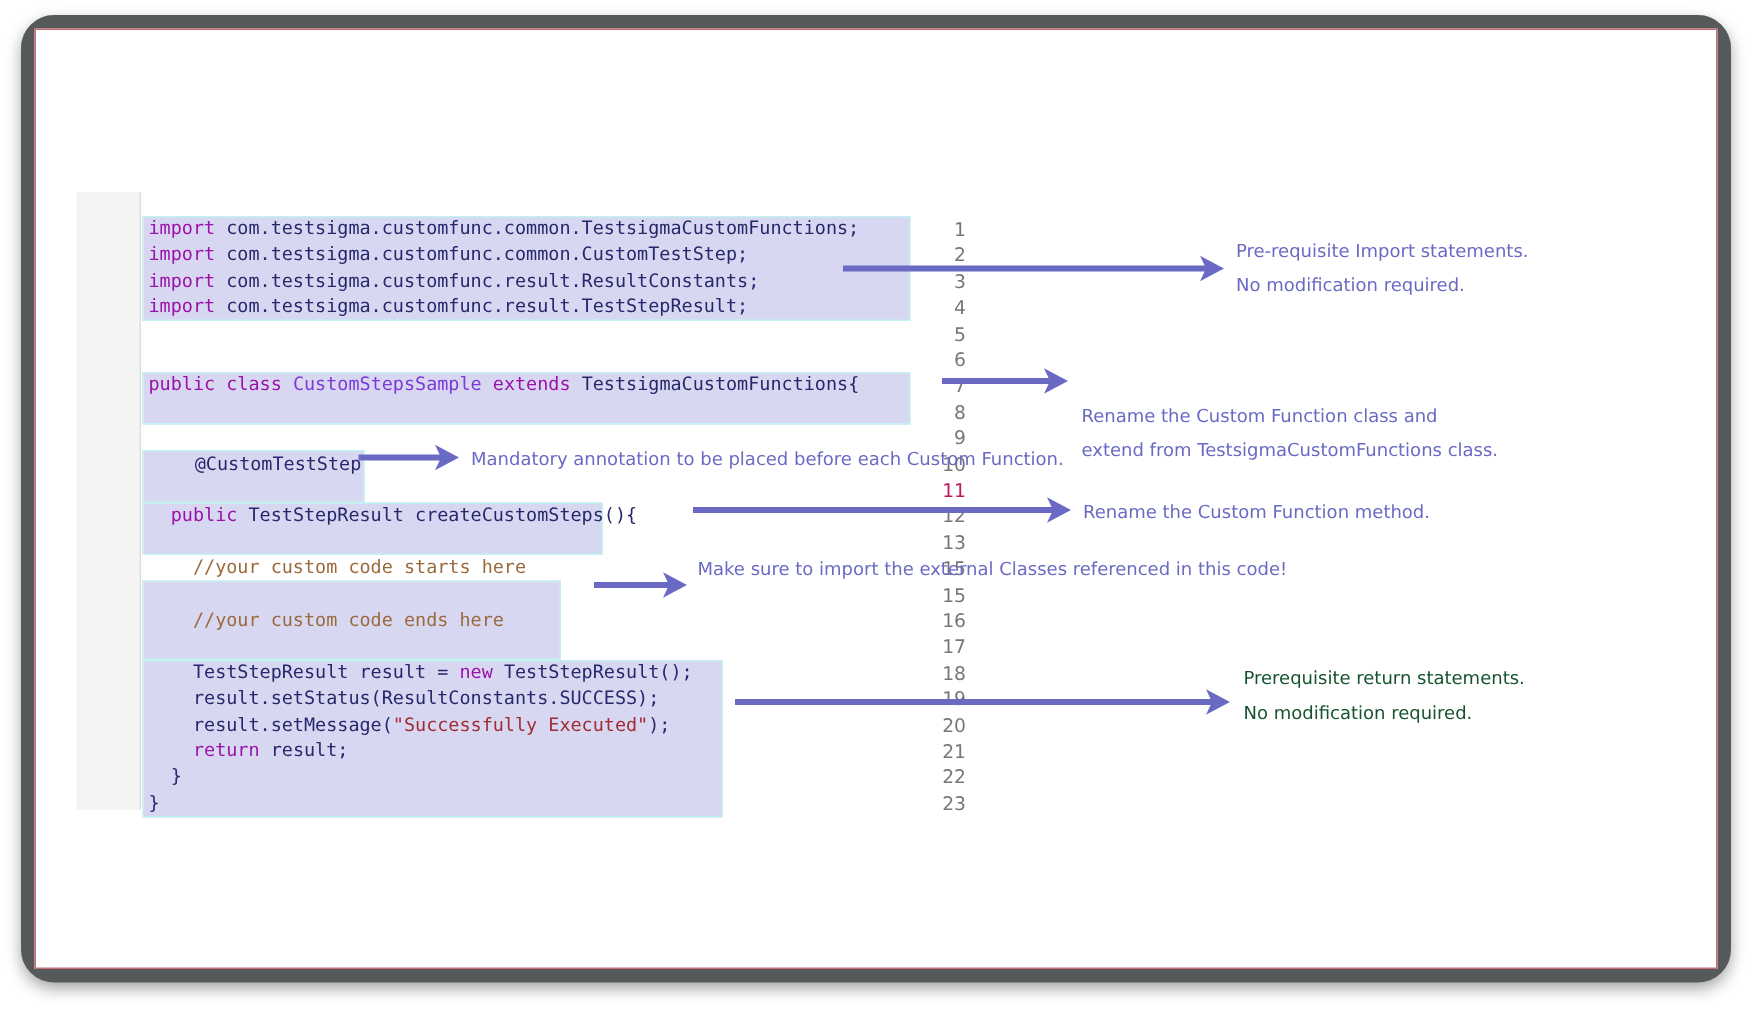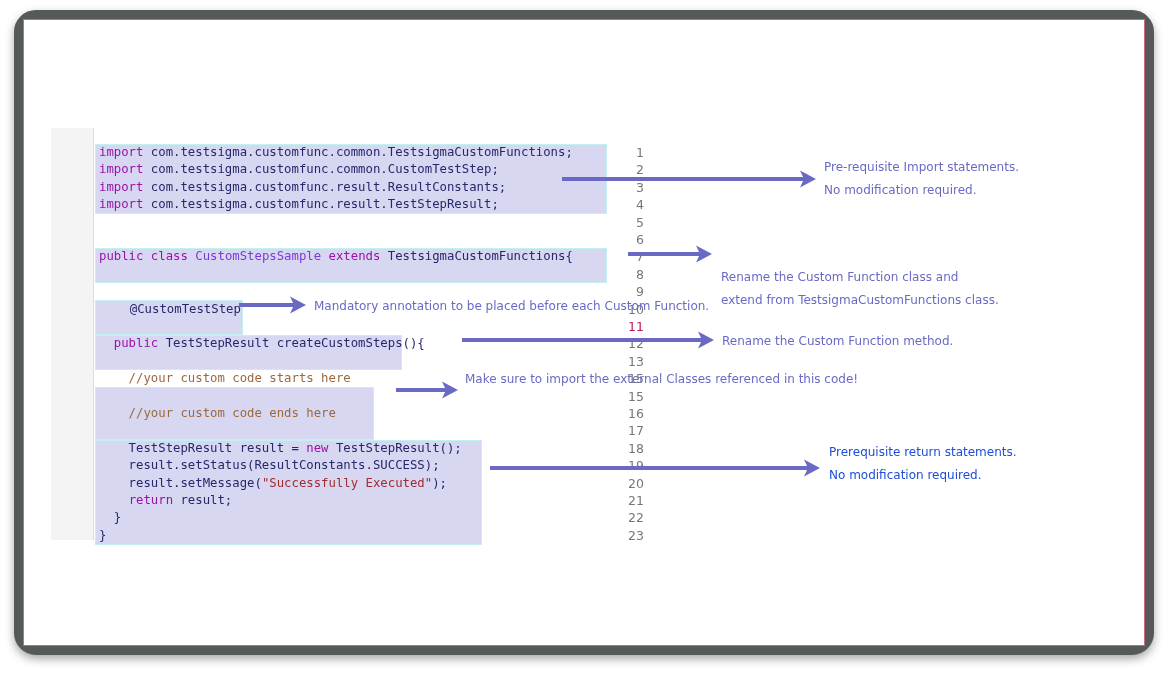--- a/index.html
+++ b/index.html
@@ -225,17 +225,17 @@
           <line x1="14" y1="14" x2="333" y2="14" stroke="#6a6ac4" stroke-width="4"></line>
           <polygon points="328,5.5 344,14 328,22.5 332,14" fill="#6a6ac4"></polygon>
         </svg>
       </div>
     <div id="annotations-layer">
         <div class="annotation" style="left: 800px; top: 136px; color: rgb(106, 106, 196);"><div>Pre-requisite Import statements.</div><div>No modification required.</div></div>
         <div class="annotation" style="left: 697px; top: 210px; color: rgb(106, 106, 196); margin-top: 36px;"><div>Rename the Custom Function class and</div><div>extend from TestsigmaCustomFunctions class.</div></div>
         <div class="annotation" style="left: 290px; top: 275px; color: rgb(106, 106, 196);"><div>Mandatory annotation to be placed before each Custom Function.</div></div>
         <div class="annotation" style="left: 698px; top: 310px; color: rgb(106, 106, 196);"><div>Rename the Custom Function method.</div></div>
         <div class="annotation" style="left: 441px; top: 348px; color: rgb(106, 106, 196);"><div>Make sure to import the external Classes referenced in this code!</div></div>
-        <div class="annotation" style="left: 805px; top: 421px; color: #1d4ed8;"><div>Prerequisite return statements.</div><div>No modification required.</div></div>
+        <div class="annotation" style="left: 805px; top: 421px; color: #14532d;"><div>Prerequisite return statements.</div><div>No modification required.</div></div>
       </div>
 
   </div>
 </div>
 
 </body></html>

